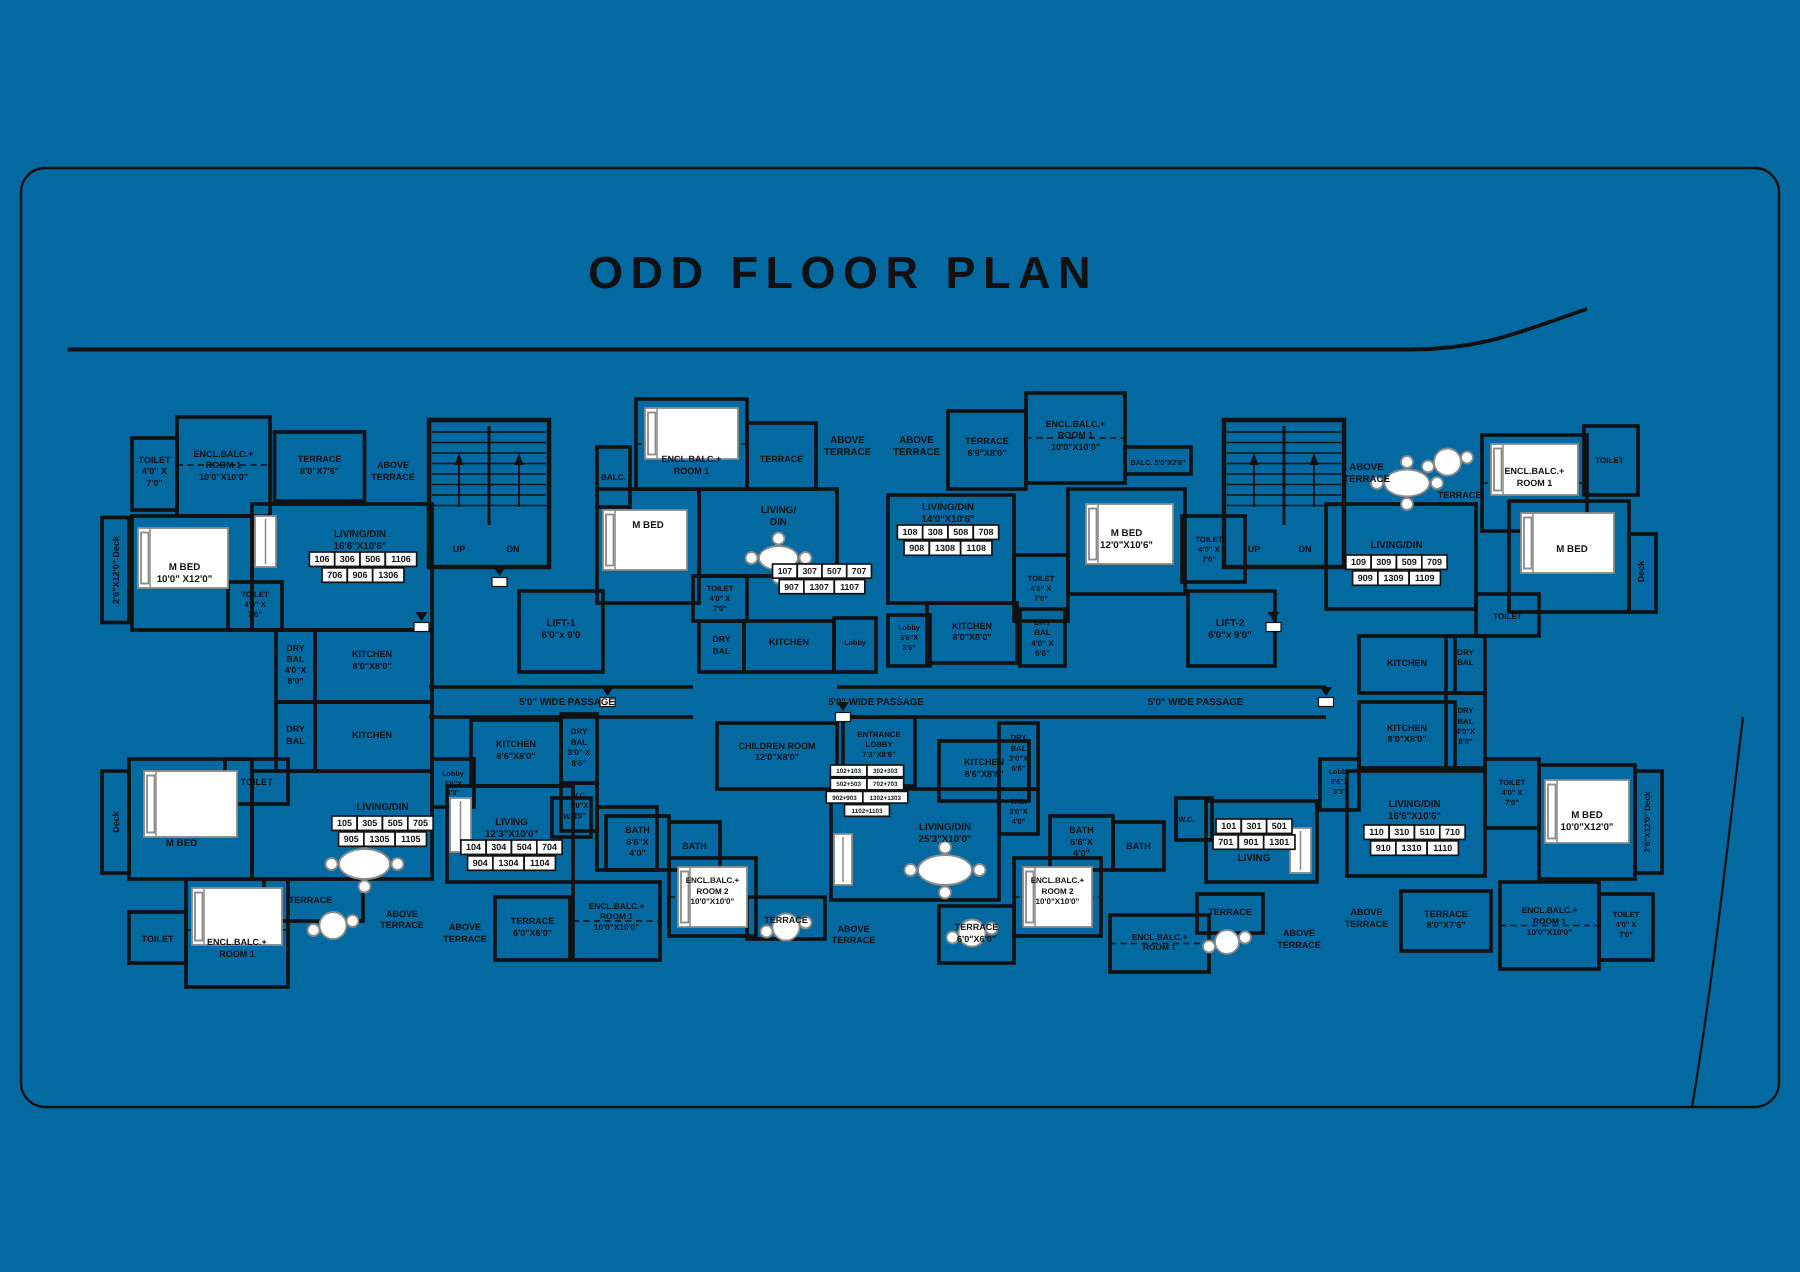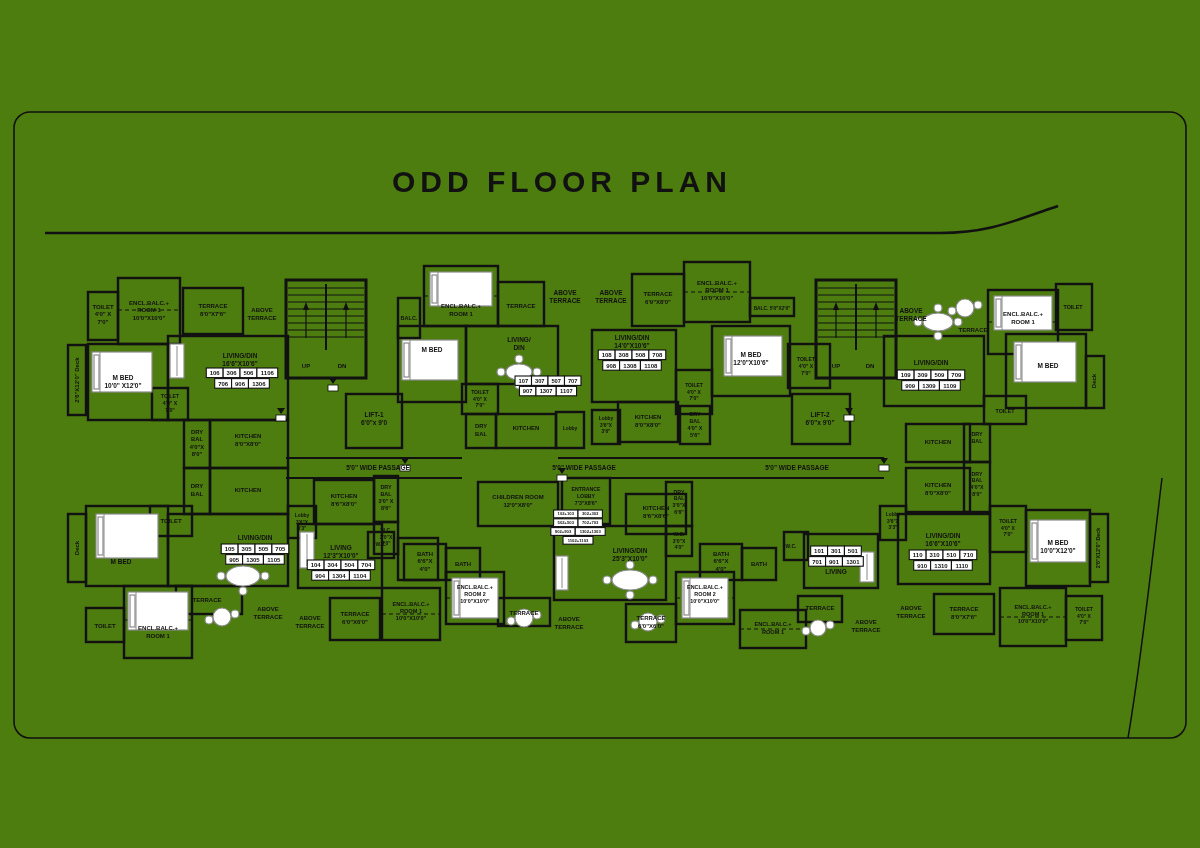--- a/index.html
+++ b/index.html
@@ -1,16 +1,16 @@
 <!DOCTYPE html>
 <html><head>
 <meta charset="utf-8">
 <style>
   html,body{margin:0;padding:0;background:#fff;}
-  .page{position:relative;width:1200px;height:848px;background:#4d7c0f;overflow:hidden;
+  .page{position:relative;width:1200px;height:848px;background:#0369a1;overflow:hidden;
         font-family:"Liberation Sans", sans-serif;}
   svg text{font-family:"Liberation Sans", sans-serif;}
 </style>
 </head>
 <body>
 
 <div class="page">
   <svg width="1200" height="848" viewBox="0 0 1200 848" xmlns="http://www.w3.org/2000/svg">
     <g>
         <rect x="14" y="112" width="1172" height="626" rx="16" fill="none" stroke="#111111" stroke-width="1.6"></rect>

